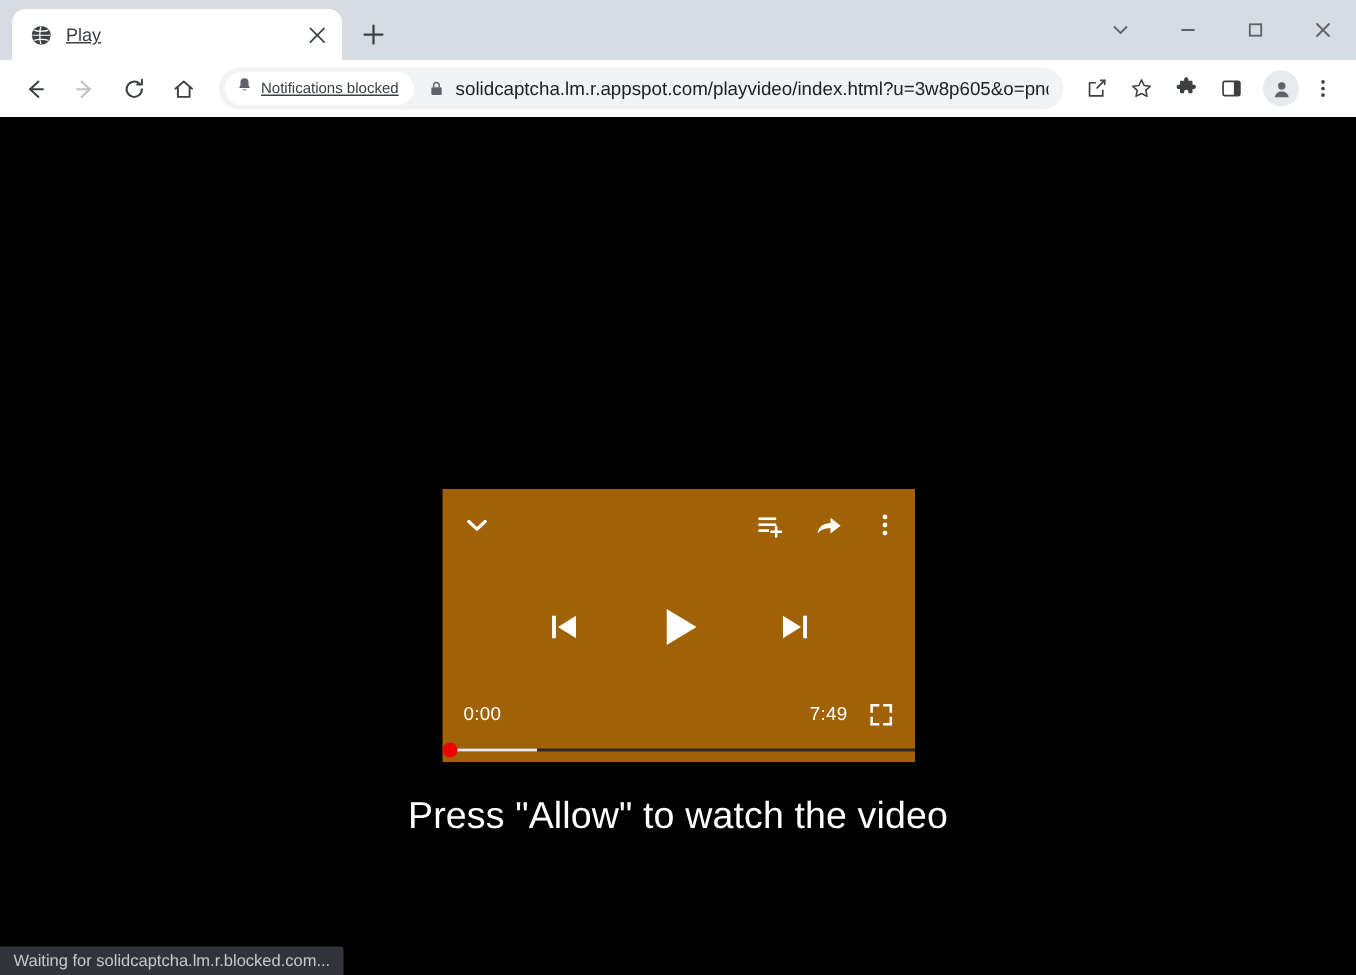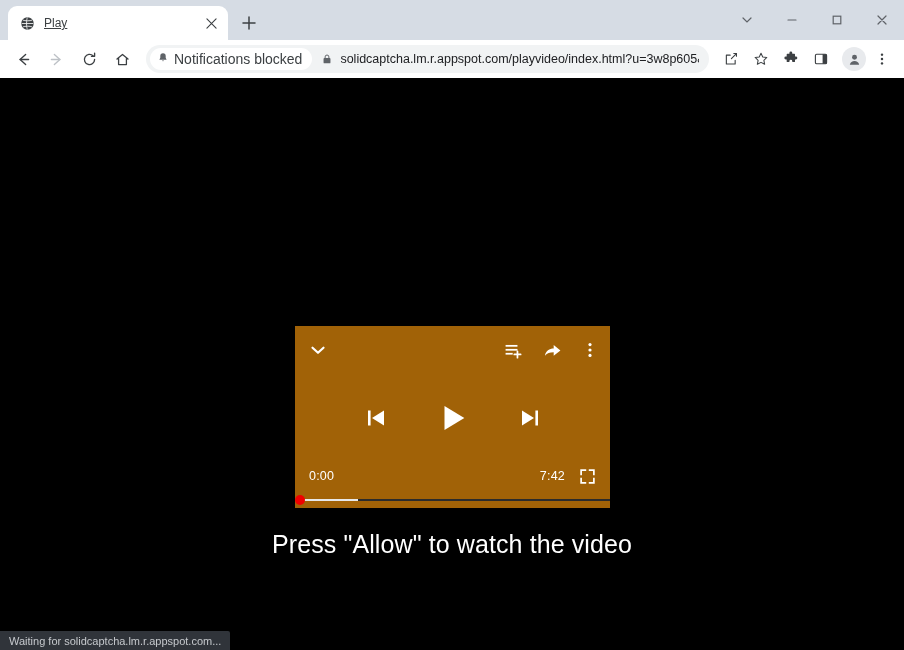--- a/index.html
+++ b/index.html
@@ -131,24 +131,25 @@
   .notif-chip {
     height: 22px;
     background: #ffffff;
     border-radius: 11px;
     display: flex;
     align-items: center;
     padding: 0 10px 0 7px;
     flex: 0 0 auto;
   }
   .notif-chip-text {
-    font-size: 14px;
+    font-size: 10px;
     color: #3c4043;
     margin-left: 5px;
     white-space: nowrap;
+    text-decoration: underline;
   }
   .lock-wrap {
     width: 22px;
     display: flex;
     align-items: center;
     justify-content: center;
     flex: 0 0 22px;
     margin-left: 4px;
   }
   .url-text {
@@ -508,36 +509,36 @@
           <svg width="24" height="24" viewBox="0 0 24 24">
             <path d="M4 4.5 L4 19.5 L16 12 Z" fill="#ffffff"></path>
             <rect x="17.4" y="4.5" width="2.6" height="15" fill="#ffffff"></rect>
           </svg>
         </span>
       </div>
 
       <div class="player-bottom">
         <span class="time-text">0:00</span>
         <span class="pb-spacer"></span>
-        <span class="time-right">7:42</span>
+        <span class="time-right">7:49</span>
         <span class="pbtn">
           <svg width="17" height="17" viewBox="0 0 24 24">
             <path d="M3 9 V3 H9" stroke="#ffffff" stroke-width="2.4" fill="none" stroke-linecap="square"></path>
             <path d="M15 3 H21 V9" stroke="#ffffff" stroke-width="2.4" fill="none" stroke-linecap="square"></path>
             <path d="M21 15 V21 H15" stroke="#ffffff" stroke-width="2.4" fill="none" stroke-linecap="square"></path>
             <path d="M9 21 H3 V15" stroke="#ffffff" stroke-width="2.4" fill="none" stroke-linecap="square"></path>
           </svg>
         </span>
       </div>
 
       <div class="progress-wrap">
         <div class="progress-track"></div>
         <div class="progress-buffer"></div>
         <div class="progress-dot"></div>
       </div>
     </div>
 
     <div class="headline">Press "Allow" to watch the video</div>
 
-    <div class="statusbar">Waiting for solidcaptcha.lm.r.appspot.com...</div>
+    <div class="statusbar">Waiting for solidcaptcha.lm.r.blocked.com...</div>
 
   </div>
 </div>
 
 </body></html>

